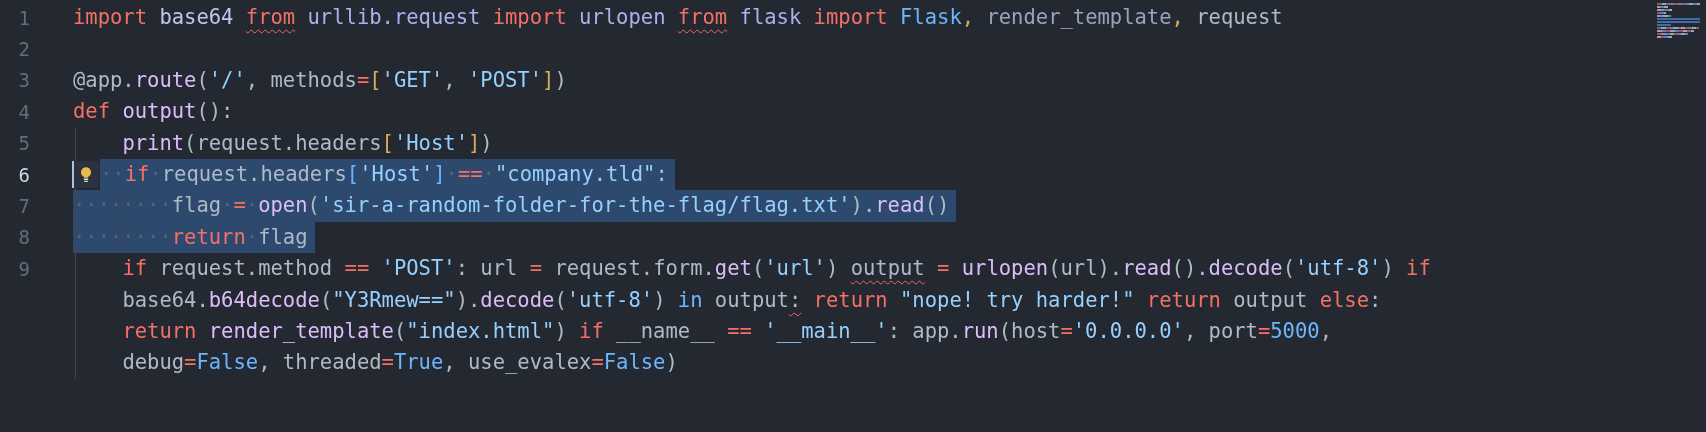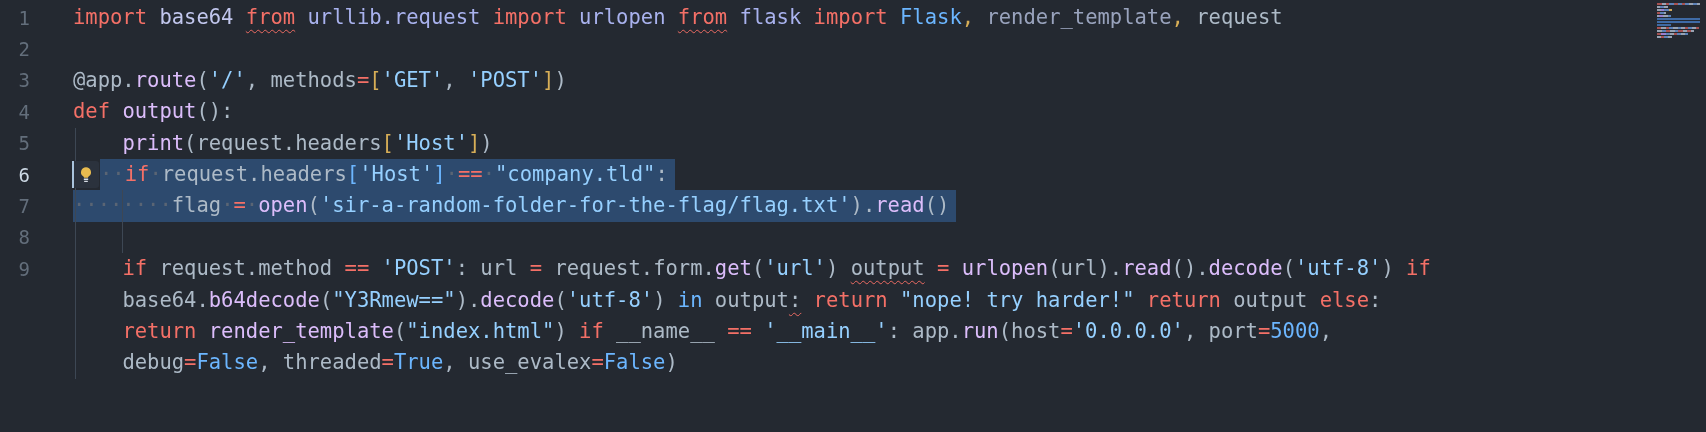--- a/index.html
+++ b/index.html
@@ -57,20 +57,21 @@
           </svg>
         </span>
         <span class="code sel"><span style="color: rgb(90, 101, 116);">··</span><span style="color: rgb(244, 112, 103);">if</span><span style="color: rgb(90, 101, 116);">·</span><span style="color: rgb(173, 186, 199);">request.headers</span><span style="color: rgb(108, 182, 255);">[</span><span style="color: rgb(150, 208, 255);">'Host'</span><span style="color: rgb(108, 182, 255);">]</span><span style="color: rgb(90, 101, 116);">·</span><span style="color: rgb(244, 112, 103);">==</span><span style="color: rgb(90, 101, 116);">·</span><span style="color: rgb(150, 208, 255);">"company.tld"</span><span style="color: rgb(173, 186, 199);">:</span></span>
       </div>
       <div class="row">
         <span class="ln">7</span>
         <span class="code sel"><span style="color: rgb(90, 101, 116);">········</span><span style="color: rgb(173, 186, 199);">flag</span><span style="color: rgb(90, 101, 116);">·</span><span style="color: rgb(244, 112, 103);">=</span><span style="color: rgb(90, 101, 116);">·</span><span style="color: rgb(220, 189, 251);">open</span><span style="color: rgb(173, 186, 199);">(</span><span style="color: rgb(150, 208, 255);">'sir-a-random-folder-for-the-flag/flag.txt'</span><span style="color: rgb(173, 186, 199);">).</span><span style="color: rgb(220, 189, 251);">read</span><span style="color: rgb(173, 186, 199);">()</span></span>
       </div>
       <div class="row">
         <span class="ln">8</span>
+        <span class="code sel"><span style="color: rgb(90, 101, 116);">········</span><span style="color: rgb(244, 112, 103);">return</span><span style="color: rgb(90, 101, 116);">·</span><span style="color: rgb(173, 186, 199);">flag</span></span>
       </div>
       <div class="row">
         <span class="ln">9</span>
         <span class="code"><span style="color: rgb(173, 186, 199);">    </span><span style="color: rgb(244, 112, 103);">if</span><span style="color: rgb(173, 186, 199);"> request.method </span><span style="color: rgb(244, 112, 103);">==</span><span style="color: rgb(173, 186, 199);"> </span><span style="color: rgb(150, 208, 255);">'POST'</span><span style="color: rgb(173, 186, 199);">: url </span><span style="color: rgb(244, 112, 103);">=</span><span style="color: rgb(173, 186, 199);"> request.form.</span><span style="color: rgb(220, 189, 251);">get</span><span style="color: rgb(173, 186, 199);">(</span><span style="color: rgb(150, 208, 255);">'url'</span><span style="color: rgb(173, 186, 199);">) </span><span class="sq" style="color: rgb(173, 186, 199);">output</span><span style="color: rgb(173, 186, 199);"> </span><span style="color: rgb(244, 112, 103);">=</span><span style="color: rgb(173, 186, 199);"> </span><span style="color: rgb(220, 189, 251);">urlopen</span><span style="color: rgb(173, 186, 199);">(url).</span><span style="color: rgb(220, 189, 251);">read</span><span style="color: rgb(173, 186, 199);">().</span><span style="color: rgb(220, 189, 251);">decode</span><span style="color: rgb(173, 186, 199);">(</span><span style="color: rgb(150, 208, 255);">'utf-8'</span><span style="color: rgb(173, 186, 199);">) </span><span style="color: rgb(244, 112, 103);">if</span></span>
       </div>
       <div class="row">
         <span class="ln"></span>
         <span class="code"><span style="color: rgb(173, 186, 199);">    </span><span style="color: rgb(173, 186, 199);">base64.</span><span style="color: rgb(220, 189, 251);">b64decode</span><span style="color: rgb(173, 186, 199);">(</span><span style="color: rgb(150, 208, 255);">"Y3Rmew=="</span><span style="color: rgb(173, 186, 199);">).</span><span style="color: rgb(220, 189, 251);">decode</span><span style="color: rgb(173, 186, 199);">(</span><span style="color: rgb(150, 208, 255);">'utf-8'</span><span style="color: rgb(173, 186, 199);">) </span><span style="color: rgb(108, 182, 255);">in</span><span style="color: rgb(173, 186, 199);"> output</span><span class="sq" style="color: rgb(173, 186, 199);">:</span><span style="color: rgb(173, 186, 199);"> </span><span style="color: rgb(244, 112, 103);">return</span><span style="color: rgb(173, 186, 199);"> </span><span style="color: rgb(150, 208, 255);">"nope! try harder!"</span><span style="color: rgb(173, 186, 199);"> </span><span style="color: rgb(244, 112, 103);">return</span><span style="color: rgb(173, 186, 199);"> output </span><span style="color: rgb(244, 112, 103);">else</span><span style="color: rgb(173, 186, 199);">:</span></span>
       </div>
       <div class="row">

